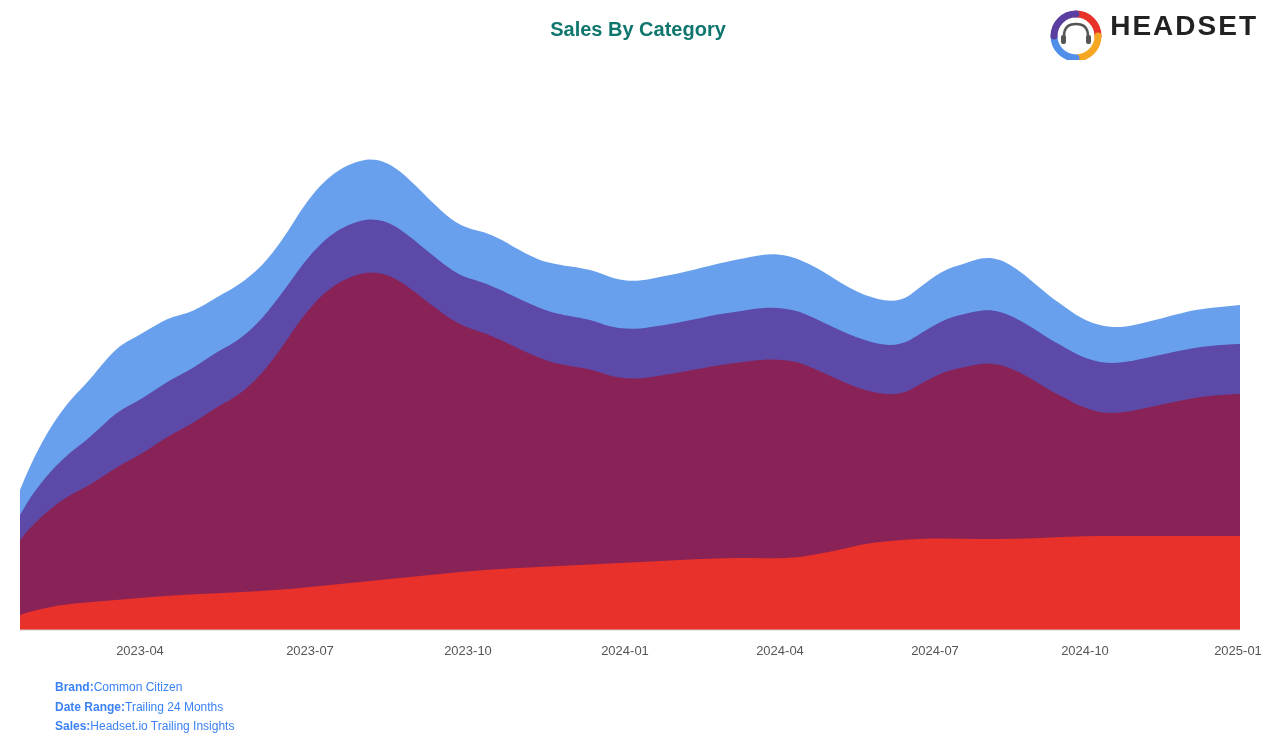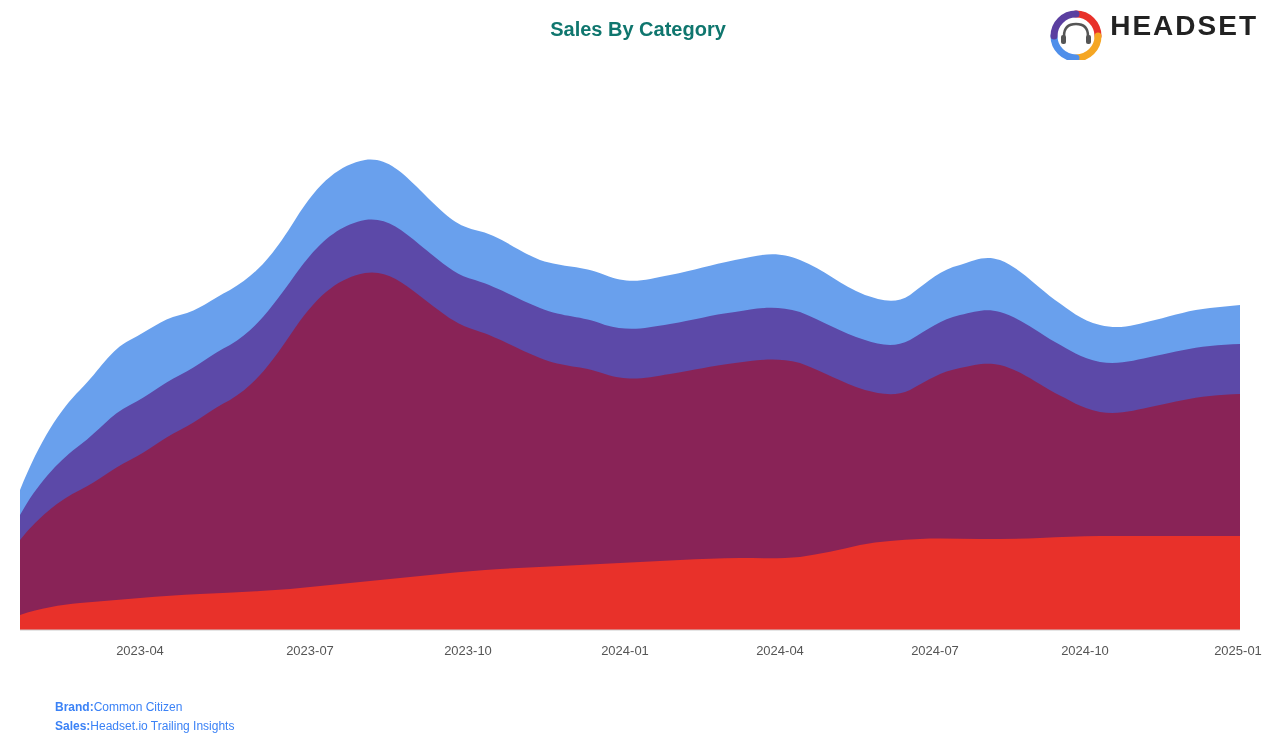--- a/index.html
+++ b/index.html
@@ -253,16 +253,19 @@
     <text x="1085" y="595" font-size="13" fill="#555" text-anchor="middle">2024-10</text>
 
     <text x="1238" y="595" font-size="13" fill="#555" text-anchor="middle">2025-01</text>
   </svg>
 
   <div class="footer">
     <div>
       <span class="bold">Brand:</span><span>Common Citizen</span>
     </div>
     <div>
+      <span class="bold">Date Range:</span><span>Trailing 24 Months</span>
+    </div>
+    <div>
       <span class="bold">Sales:</span><span>Headset.io Trailing Insights</span>
     </div>
   </div>
 </div>
 
 </body></html>

